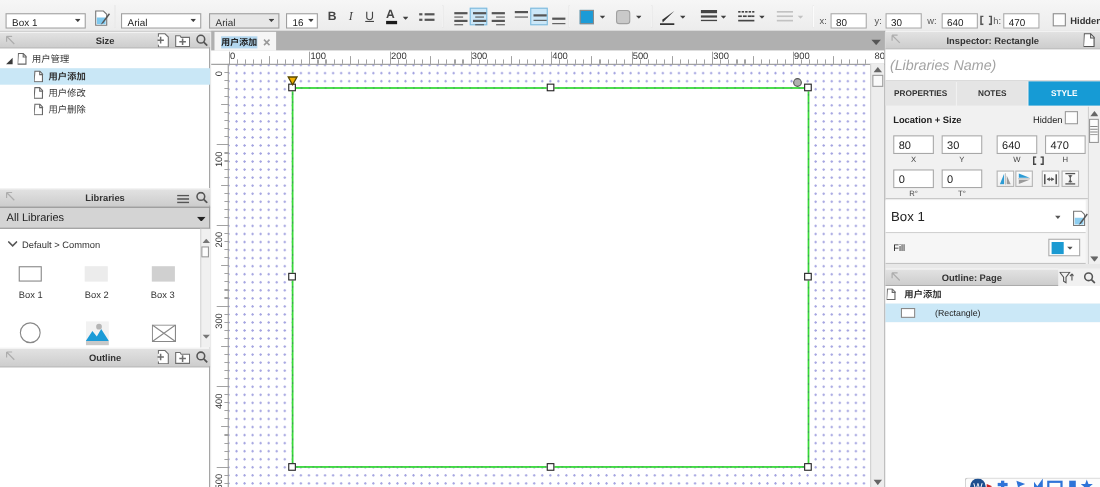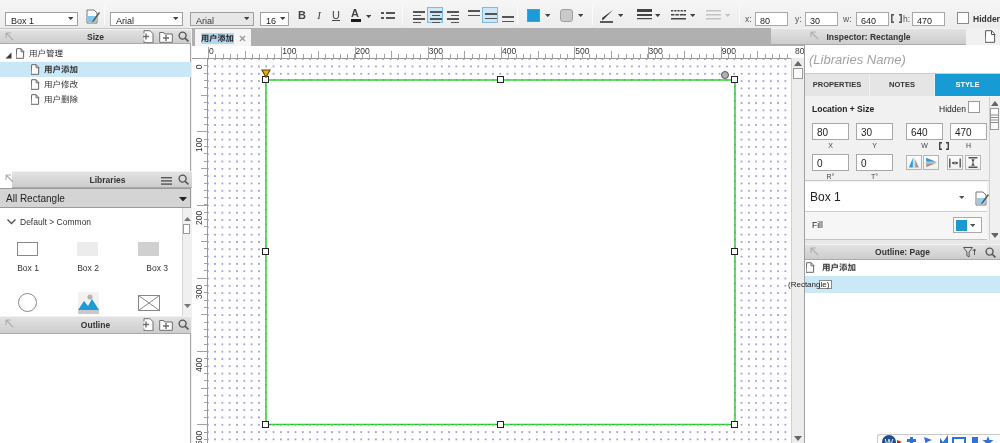--- a/index.html
+++ b/index.html
@@ -234,50 +234,50 @@
     <path d="M5.1,0.7 v3.1 h3.1" fill="none" stroke="#666"></path>
   </svg>
 <div class="ab" style="left:44px;top:94.5px">
     <svg width="34.0" height="9.8" style="display:block" fill="#333">
       <use href="#gr0" transform="translate(0.0,7.48) scale(0.0085)"></use>
       <use href="#gr1" transform="translate(8.5,7.48) scale(0.0085)"></use>
       <use href="#gr8" transform="translate(17.0,7.48) scale(0.0085)"></use>
       <use href="#gr9" transform="translate(25.5,7.48) scale(0.0085)"></use>
     </svg>
   </div>
-<div class="ab hdr" style="left:12px;top:171px;width:191px;height:17px">
+<div class="ab hdr" style="left:0px;top:171px;width:191px;height:17px">
     <div class="ttl" style="top:3px">Libraries</div>
   </div>
 <svg class="ab" style="left:5px;top:174px" width="9" height="9">
     <path d="M1,1 L8,8 M1,1 v5 M1,1 h5" stroke="#adadad" stroke-width="1.1" fill="none"></path>
   </svg>
 <svg class="ab" style="left:161px;top:177px" width="11" height="8">
     <rect y="0" width="11" height="1.4" fill="#555"></rect>
     <rect y="3.2" width="11" height="1.4" fill="#555"></rect>
     <rect y="6.4" width="11" height="1.4" fill="#555"></rect>
   </svg>
 <svg class="ab" style="left:178px;top:174px" width="11" height="11">
     <circle cx="4.6" cy="4.6" r="3.5" fill="none" stroke="#555" stroke-width="1.4"></circle>
     <line x1="7.2" y1="7.2" x2="10.4" y2="10.4" stroke="#555" stroke-width="1.6"></line>
   </svg>
 <div class="ab" style="left:0px;top:188px;width:191px;height:20px;background:#d4d4d4;border:1px solid #9a9a9a;border-left:none"></div>
-<div class="ab" style="left:6px;top:193px;font-size:10px;color:#222">All Rectangle</div>
+<div class="ab" style="left:6px;top:193px;font-size:10px;color:#222">All Libraries</div>
 <svg class="ab" style="left:179px;top:196.5px" width="8" height="4.5">
     <polygon points="0,0 8,0 4,4.5" fill="#222"></polygon>
   </svg>
 <svg class="ab" style="left:7px;top:219px" width="9" height="6">
     <path d="M0.5,0.5 L4.5,4.5 L8.5,0.5" stroke="#555" stroke-width="1.4" fill="none"></path>
   </svg>
 <div class="ab" style="left:20px;top:217px;font-size:8.5px;color:#333">Default &gt; Common</div>
 <div class="ab" style="left:17px;top:242px;width:21px;height:14px;background:#fff;border:1px solid #888"></div>
 <div class="ab" style="left:77px;top:242px;width:21px;height:14px;background:#ececec"></div>
 <div class="ab" style="left:138px;top:242px;width:21px;height:14px;background:#d0d0d0"></div>
 <div class="ab" style="left:8px;top:263px;width:40px;font-size:8.5px;color:#333;text-align:center">Box 1</div>
 <div class="ab" style="left:68px;top:263px;width:40px;font-size:8.5px;color:#333;text-align:center">Box 2</div>
-<div class="ab" style="left:128px;top:263px;width:40px;font-size:8.5px;color:#333;text-align:right">Box 3</div>
+<div class="ab" style="left:128px;top:263px;width:40px;font-size:8.5px;color:#333;text-align:center">Box 3</div>
 <div class="ab" style="left:18px;top:293px;width:19px;height:19px;border:1px solid #888;border-radius:50%"></div>
 <svg class="ab" style="left:78px;top:292px" width="21" height="22">
 <rect x="0" y="0" width="21" height="22" fill="#fff"></rect>
     <rect x="0" y="18" width="21" height="4" fill="#c9c9c9"></rect>
 <rect x="0" y="0" width="21" height="18" fill="#f2f2f2"></rect>
 <path d="M0,18 L6,9 L10,14 L14,7 L21,18 z" fill="#1b9bd7"></path>
     <circle cx="12" cy="5" r="2.6" fill="#b5b5b5"></circle>
   </svg>
 <svg class="ab" style="left:138px;top:295px" width="22" height="16">
     <rect x="0.5" y="0.5" width="21" height="15" fill="#fff" stroke="#888"></rect>
@@ -376,21 +376,21 @@
 <div class="ab" style="left:791px;top:57.5px;width:13px;height:385.5px;background:#ededed;border-left:1px solid #d0d0d0"></div>
 <svg class="ab" style="left:794px;top:61px" width="8" height="5">
     <polygon points="0,5 8,5 4,0" fill="#666"></polygon>
   </svg>
 <div class="ab" style="left:792.5px;top:68px;width:10px;height:11px;background:#fafafa;border:1px solid #999"></div>
 <svg class="ab" style="left:794px;top:436px" width="8" height="5">
     <polygon points="0,0 8,0 4,5" fill="#666"></polygon>
   </svg>
 <div class="ab" style="left:804px;top:28px;width:1px;height:415px;background:#a0a0a0"></div>
 <div class="ab" style="left:805px;top:28px;width:195px;height:415px;background:#f1f1f1"></div>
-<div class="ab hdr" style="left:771px;top:28px;width:195px;height:17px">
+<div class="ab hdr" style="left:805px;top:28px;width:195px;height:17px">
     <div class="ttl" style="top:3px">Inspector: Rectangle</div>
   </div>
 <svg class="ab" style="left:810px;top:31px" width="9" height="9">
     <path d="M1,1 L8,8 M1,1 v5 M1,1 h5" stroke="#adadad" stroke-width="1.1" fill="none"></path>
   </svg>
 <svg class="ab" style="left:985px;top:30px" width="11" height="13">
     <path d="M0.7,0.7 h5.8 l3.1,3.1 v8.5 h-9.6 z" fill="#fff" stroke="#555"></path>
     <path d="M6.5,0.7 v3.8 h3.8" fill="none" stroke="#555"></path>
   </svg>
 <div class="ab" style="left:805px;top:45px;width:195px;height:29px;background:#fff;border-bottom:1px solid #ccc"></div>
@@ -477,21 +477,21 @@
     <path d="M13,3 L7,11 l-1.5,2.5 L8,12 L14,4 z" fill="#555"></path>
   </svg>
 <div class="ab" style="left:805px;top:212px;width:182px;height:28px;background:#f6f6f6;border-bottom:1px solid #c3c3c3"></div>
 <div class="ab" style="left:812px;top:220px;font-size:8.5px;color:#222">Fill</div>
 <div class="ab" style="left:953px;top:217px;width:29px;height:16px;background:#fff;border:1px solid #aaa"></div>
 <div class="ab" style="left:956px;top:220px;width:11px;height:11px;background:#1b9ad2"></div>
 <svg class="ab" style="left:970px;top:224px" width="5" height="3">
     <polygon points="0,0 5.5,0 2.7,3.1" fill="#555"></polygon>
   </svg>
 <div class="ab" style="left:805px;top:240px;width:195px;height:4px;background:#e8e8e8"></div>
-<div class="ab hdr" style="left:805px;top:244px;width:195px;height:16px">
+<div class="ab hdr" style="left:805px;top:244px;width:157px;height:16px">
     <div class="ttl" style="top:2px">Outline: Page</div>
   </div>
 <svg class="ab" style="left:810px;top:247px" width="9" height="9">
     <path d="M1,1 L8,8 M1,1 v5 M1,1 h5" stroke="#adadad" stroke-width="1.1" fill="none"></path>
   </svg>
 <svg class="ab" style="left:963px;top:247px" width="13" height="11">
     <path d="M0.5,0.5 h9 l-3.4,4.5 v5 l-2.2,-1.4 v-3.6 z" fill="none" stroke="#555"></path>
     <path d="M11.5,2 v6 M11.5,2 l-1.8,2 M11.5,2 l1.8,2" stroke="#555" fill="none"></path>
   </svg>
 <svg class="ab" style="left:985px;top:247px" width="11" height="11">
@@ -506,21 +506,21 @@
 <div class="ab" style="left:822px;top:263px">
     <svg width="34.0" height="9.8" style="display:block" fill="#333">
       <use href="#gb0" transform="translate(0.0,7.48) scale(0.0085)"></use>
       <use href="#gb1" transform="translate(8.5,7.48) scale(0.0085)"></use>
       <use href="#gb4" transform="translate(17.0,7.48) scale(0.0085)"></use>
       <use href="#gb5" transform="translate(25.5,7.48) scale(0.0085)"></use>
     </svg>
   </div>
 <div class="ab" style="left:805px;top:276px;width:195px;height:17px;background:#cbe8f7"></div>
 <div class="ab" style="left:819px;top:280px;width:13px;height:9px;background:#fff;border:1px solid #888"></div>
-<div class="ab" style="left:788px;top:280px;font-size:8px;color:#222">(Rectangle)</div>
+<div class="ab" style="left:850px;top:280px;font-size:8px;color:#222">(Rectangle)</div>
 <div class="ab" style="left:805px;top:293px;width:195px;height:150px;background:#fff"></div>
 <div class="ab" style="left:877px;top:434px;width:123px;height:9px;background:#fcfcfc;border:1px solid #c9c9c9;border-right:none;border-bottom:none;border-top-left-radius:3px"></div>
 <svg class="ab" style="left:880px;top:435px" width="120" height="8" fill="#2e74d8">
 <circle cx="9" cy="7" r="7" fill="#1e4f8f"></circle>
     <text x="9" y="10" font-size="9" fill="#fff" text-anchor="middle" font-family="Liberation Sans">W</text>
 <polygon points="17,5 22,7 17,9" fill="#cc2222"></polygon>
 <rect x="30" y="2" width="3" height="7"></rect>
     <rect x="27" y="4" width="9" height="3"></rect>
 <polygon points="44,2 52,5 47,7 46,10"></polygon>
 <path d="M60,3 l3,4 l5,-7 v10 h-8 z"></path>

